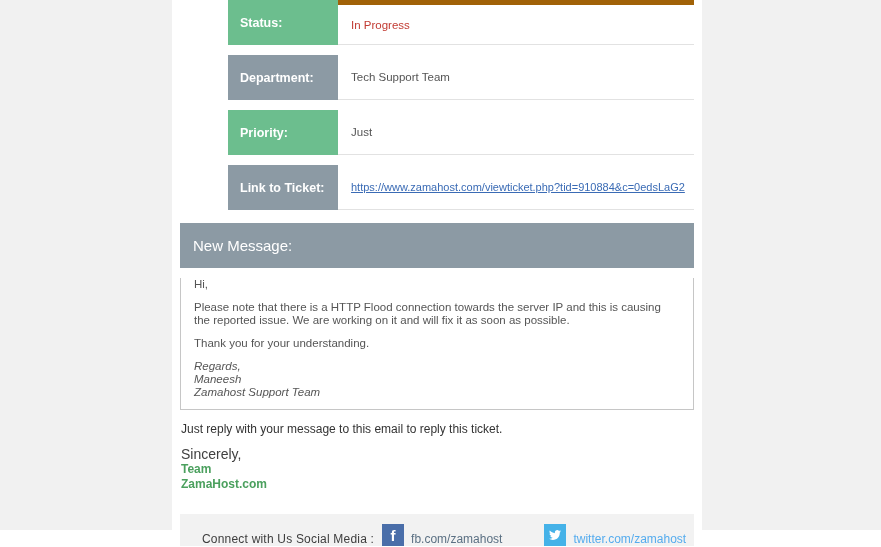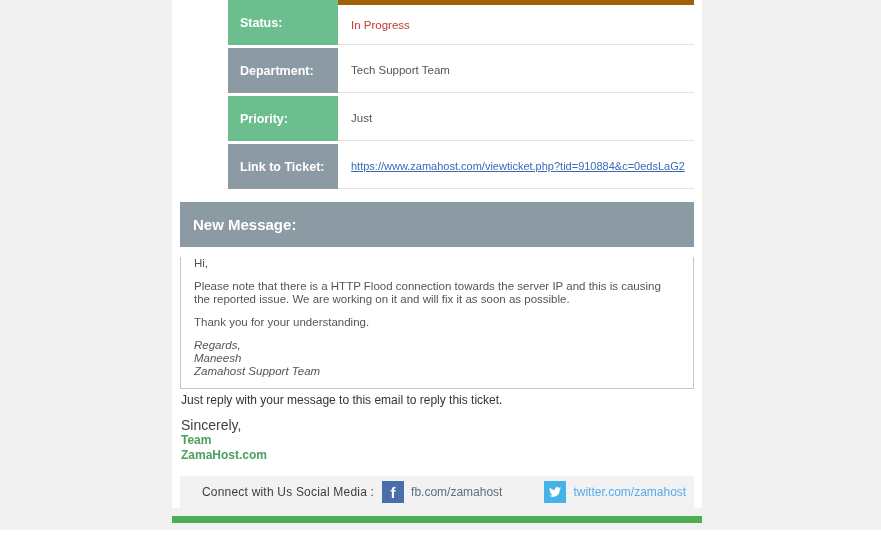--- a/index.html
+++ b/index.html
@@ -2,46 +2,46 @@
 <html><head>
 <meta charset="utf-8">
 <style>
   * { margin:0; padding:0; box-sizing:border-box; }
   html,body { width:881px; height:547px; background:#ffffff; overflow:hidden;
               font-family:"Liberation Sans","DejaVu Sans",sans-serif; }
   .page { width:881px; height:530px; background:#f1f1f1; }
   .email { width:530px; margin-left:172px; background:#ffffff; padding:0 8px; }
 
   
-  .trow { display:flex; margin-bottom:3px;padding-left:48px; }
+  .trow { display:flex; margin-bottom:10px;padding-left:48px; }
   .tlabel { width:110px; height:45px; display:flex; align-items:center;
             padding-left:12px; color:#ffffff; font-weight:bold; font-size:12.5px; }
   .tlabel.green { background:#6CBE8E; }
   .tlabel.gray  { background:#8C9AA4; }
   .tvalue { flex:1; height:45px; display:flex; align-items:center; padding-left:13px;
             border-bottom:1px solid #E2E2E2; font-size:11.5px; color:#555555; }
   .trow.first .tvalue { border-top:5px solid #a16207; }
   .status-red { color:#C23B33; }
   .ticket-link { color:#3A6BB5; text-decoration:underline; font-size:11px; }
 
   
   .msg-header { margin-top:13px; background:#8C9AA4; color:#ffffff; height:45px;
-                line-height:45px; padding-left:13px; font-size:15px; font-weight:bold; }
+                line-height:45px; padding-left:13px; font-size:15px; font-weight:normal; }
   .msg-box { border:1px solid #C6C6C6; border-top:none; padding:0 13px;
              font-size:11.5px; color:#555555; line-height:13px; }
   .msg-box p { margin:10px 0; }
   .pre { white-space:pre-line;font-style:italic; }
 
-  .reply-note { margin-top:4px; font-size:12px; color:#333333; padding-left:1px; }
+  .reply-note { margin-top:12px; font-size:12px; color:#333333; padding-left:1px; }
   .sincerely  { margin-top:10px; font-size:14px; color:#404040; padding-left:1px; }
   .sig-line   { font-size:12px; font-weight:bold; color:#4BA05E; line-height:15px; padding-left:1px; }
 
   
-  .footer-bar { margin-top:13px; height:32px; background:#F2F2F2; display:flex;
-                align-items:center; padding-left:22px; font-size:12px; }
+  .footer-bar { margin-top:22px; height:32px; background:#F2F2F2; display:flex;
+                align-items:flex-end; padding-left:22px; font-size:12px; }
   .footer-label { color:#3d3d3d; letter-spacing:.2px; }
   .fb-icon { width:22px; height:22px; background:#4A6EA9; color:#ffffff; font-weight:bold;
              font-size:15px; text-align:center; line-height:24px; margin-left:8px;
              cursor:pointer; flex:0 0 auto; }
   .fb-link { color:#5B7083; text-decoration:none; margin-left:7px; }
   .tw-icon { width:22px; height:22px; background:#45B2E8; margin-left:42px; display:flex;
              align-items:center; justify-content:center; cursor:pointer; flex:0 0 auto; }
   .tw-icon svg { width:14px; height:12px; fill:#ffffff; }
   .tw-link { color:#55ACEE; text-decoration:none; margin-left:7px; }
 

